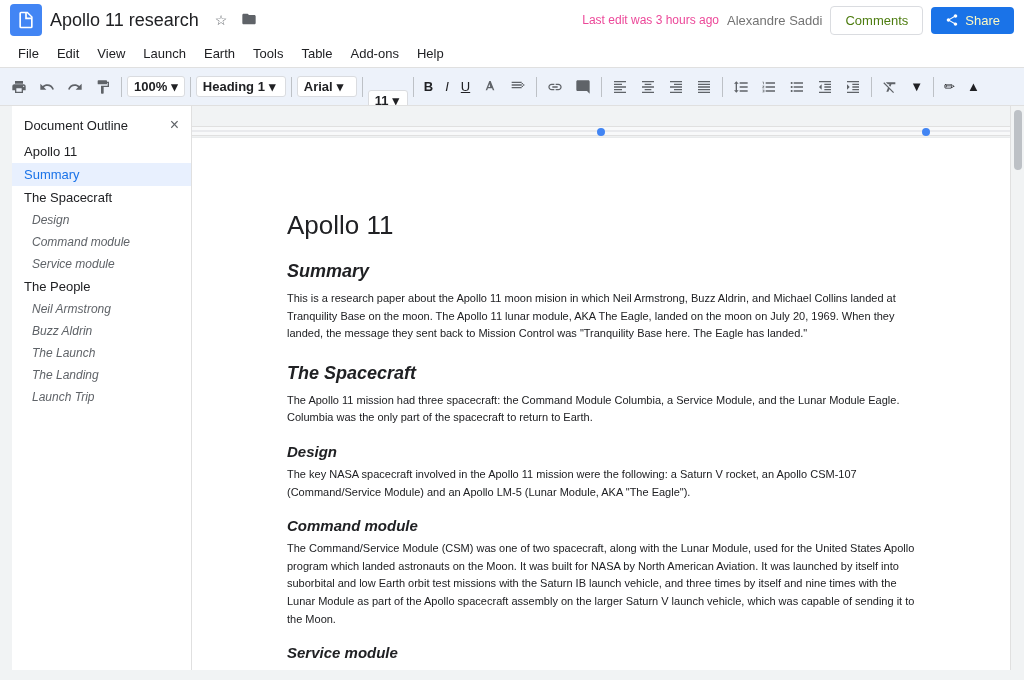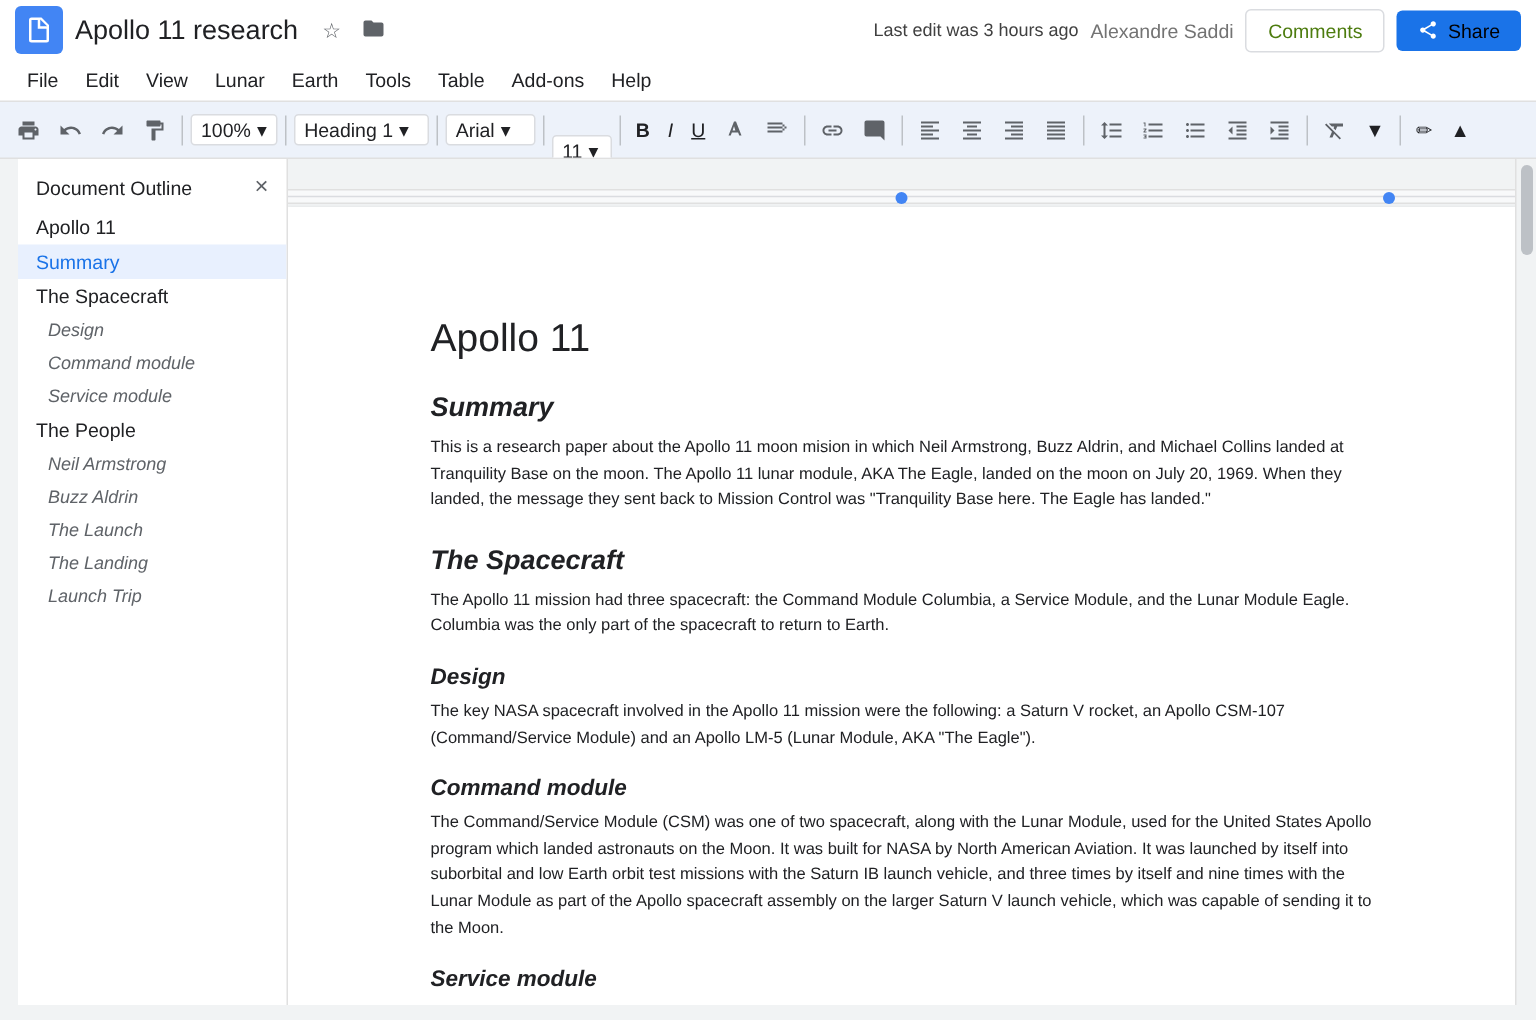--- a/index.html
+++ b/index.html
@@ -9,29 +9,29 @@
     #title-bar {
       display: flex; align-items: center; padding: 6px 10px;
       background: #fff; height: 40px; gap: 8px;
     }
     #app-icon { width: 32px; height: 32px; background: #4285f4; border-radius: 4px; display: flex; align-items: center; justify-content: center; flex-shrink: 0; }
     #app-icon svg { width: 20px; height: 20px; }
     #doc-title { font-size: 18px; color: #202124; font-weight: 400; }
     .title-icons { display: flex; gap: 6px; align-items: center; margin-left: 4px; }
     .title-icon-btn { background: none; border: none; cursor: pointer; color: #5f6368; font-size: 14px; padding: 2px 4px; }
     .spacer { flex: 1; }
-    .last-edit { font-size: 12px; color: #404040; }
+    .last-edit { font-size: 12px; color: #ec4899; }
     .header-right { display: flex; align-items: center; gap: 8px; }
     .user-name { font-size: 13px; color: #737373; }
     #comments-btn {
       border: 1px solid #dadce0; background: #fff; border-radius: 4px;
       padding: 6px 14px; font-size: 13px; cursor: pointer; color: #4d7c0f;
     }
     #share-btn {
-      background: #1a73e8; color: #000000; border: none; border-radius: 4px;
+      background: #1a73e8; color: #fef9c3; border: none; border-radius: 4px;
       padding: 6px 14px; font-size: 13px; cursor: pointer; display: flex; align-items: center; gap: 6px;
     }
 
     
     #menu-bar {
       display: flex; align-items: center; background: #fff;
       padding: 2px 10px; height: 28px; border-bottom: 1px solid #e0e0e0; gap: 2px;
     }
     .menu-item {
       padding: 3px 8px; cursor: pointer; border-radius: 3px; font-size: 13px; color: #202124;
@@ -43,21 +43,21 @@
       padding: 3px 6px; height: 38px; border-bottom: 1px solid #e0e0e0;
       gap: 2px; overflow: hidden;
     }
     .tb-btn {
       background: none; border: none; cursor: pointer; padding: 3px 5px;
       border-radius: 3px; color: #202124; font-size: 13px; display: flex; align-items: center;
     }
     .tb-sep { width: 1px; background: #bdc1c6; height: 20px; margin: 0 3px; }
     .tb-select-box {
       display: flex; align-items: flex-start; border: 1px solid #dadce0; border-radius: 3px;
-      padding: 2px 6px; cursor: pointer; background: #fff; gap: 4px; font-size: 13px;
+      padding: 2px 6px; cursor: pointer; background: #fff; gap: 4px; font-size: 13px; font-weight: bold;
     }
     .bold-btn { font-weight: bold; }
     .italic-btn { font-style: italic; }
     .underline-btn { text-decoration: underline; }
 
     
     #main-layout { display: flex; height: calc(680px - 40px - 28px - 38px - 10px); padding-left: 12px; }
 
     
     #sidebar {
@@ -133,21 +133,21 @@
         </svg>
       <span>Share</span>
     </button>
   </div>
 </div>
 
 <div id="menu-bar">
   <div class="menu-item">File</div>
   <div class="menu-item">Edit</div>
   <div class="menu-item">View</div>
-  <div class="menu-item">Lunar</div>
+  <div class="menu-item">Launch</div>
   <div class="menu-item">Earth</div>
   <div class="menu-item">Tools</div>
   <div class="menu-item">Table</div>
   <div class="menu-item">Add-ons</div>
   <div class="menu-item">Help</div>
 </div>
 
 <div id="toolbar">
 
   <button class="tb-btn">

